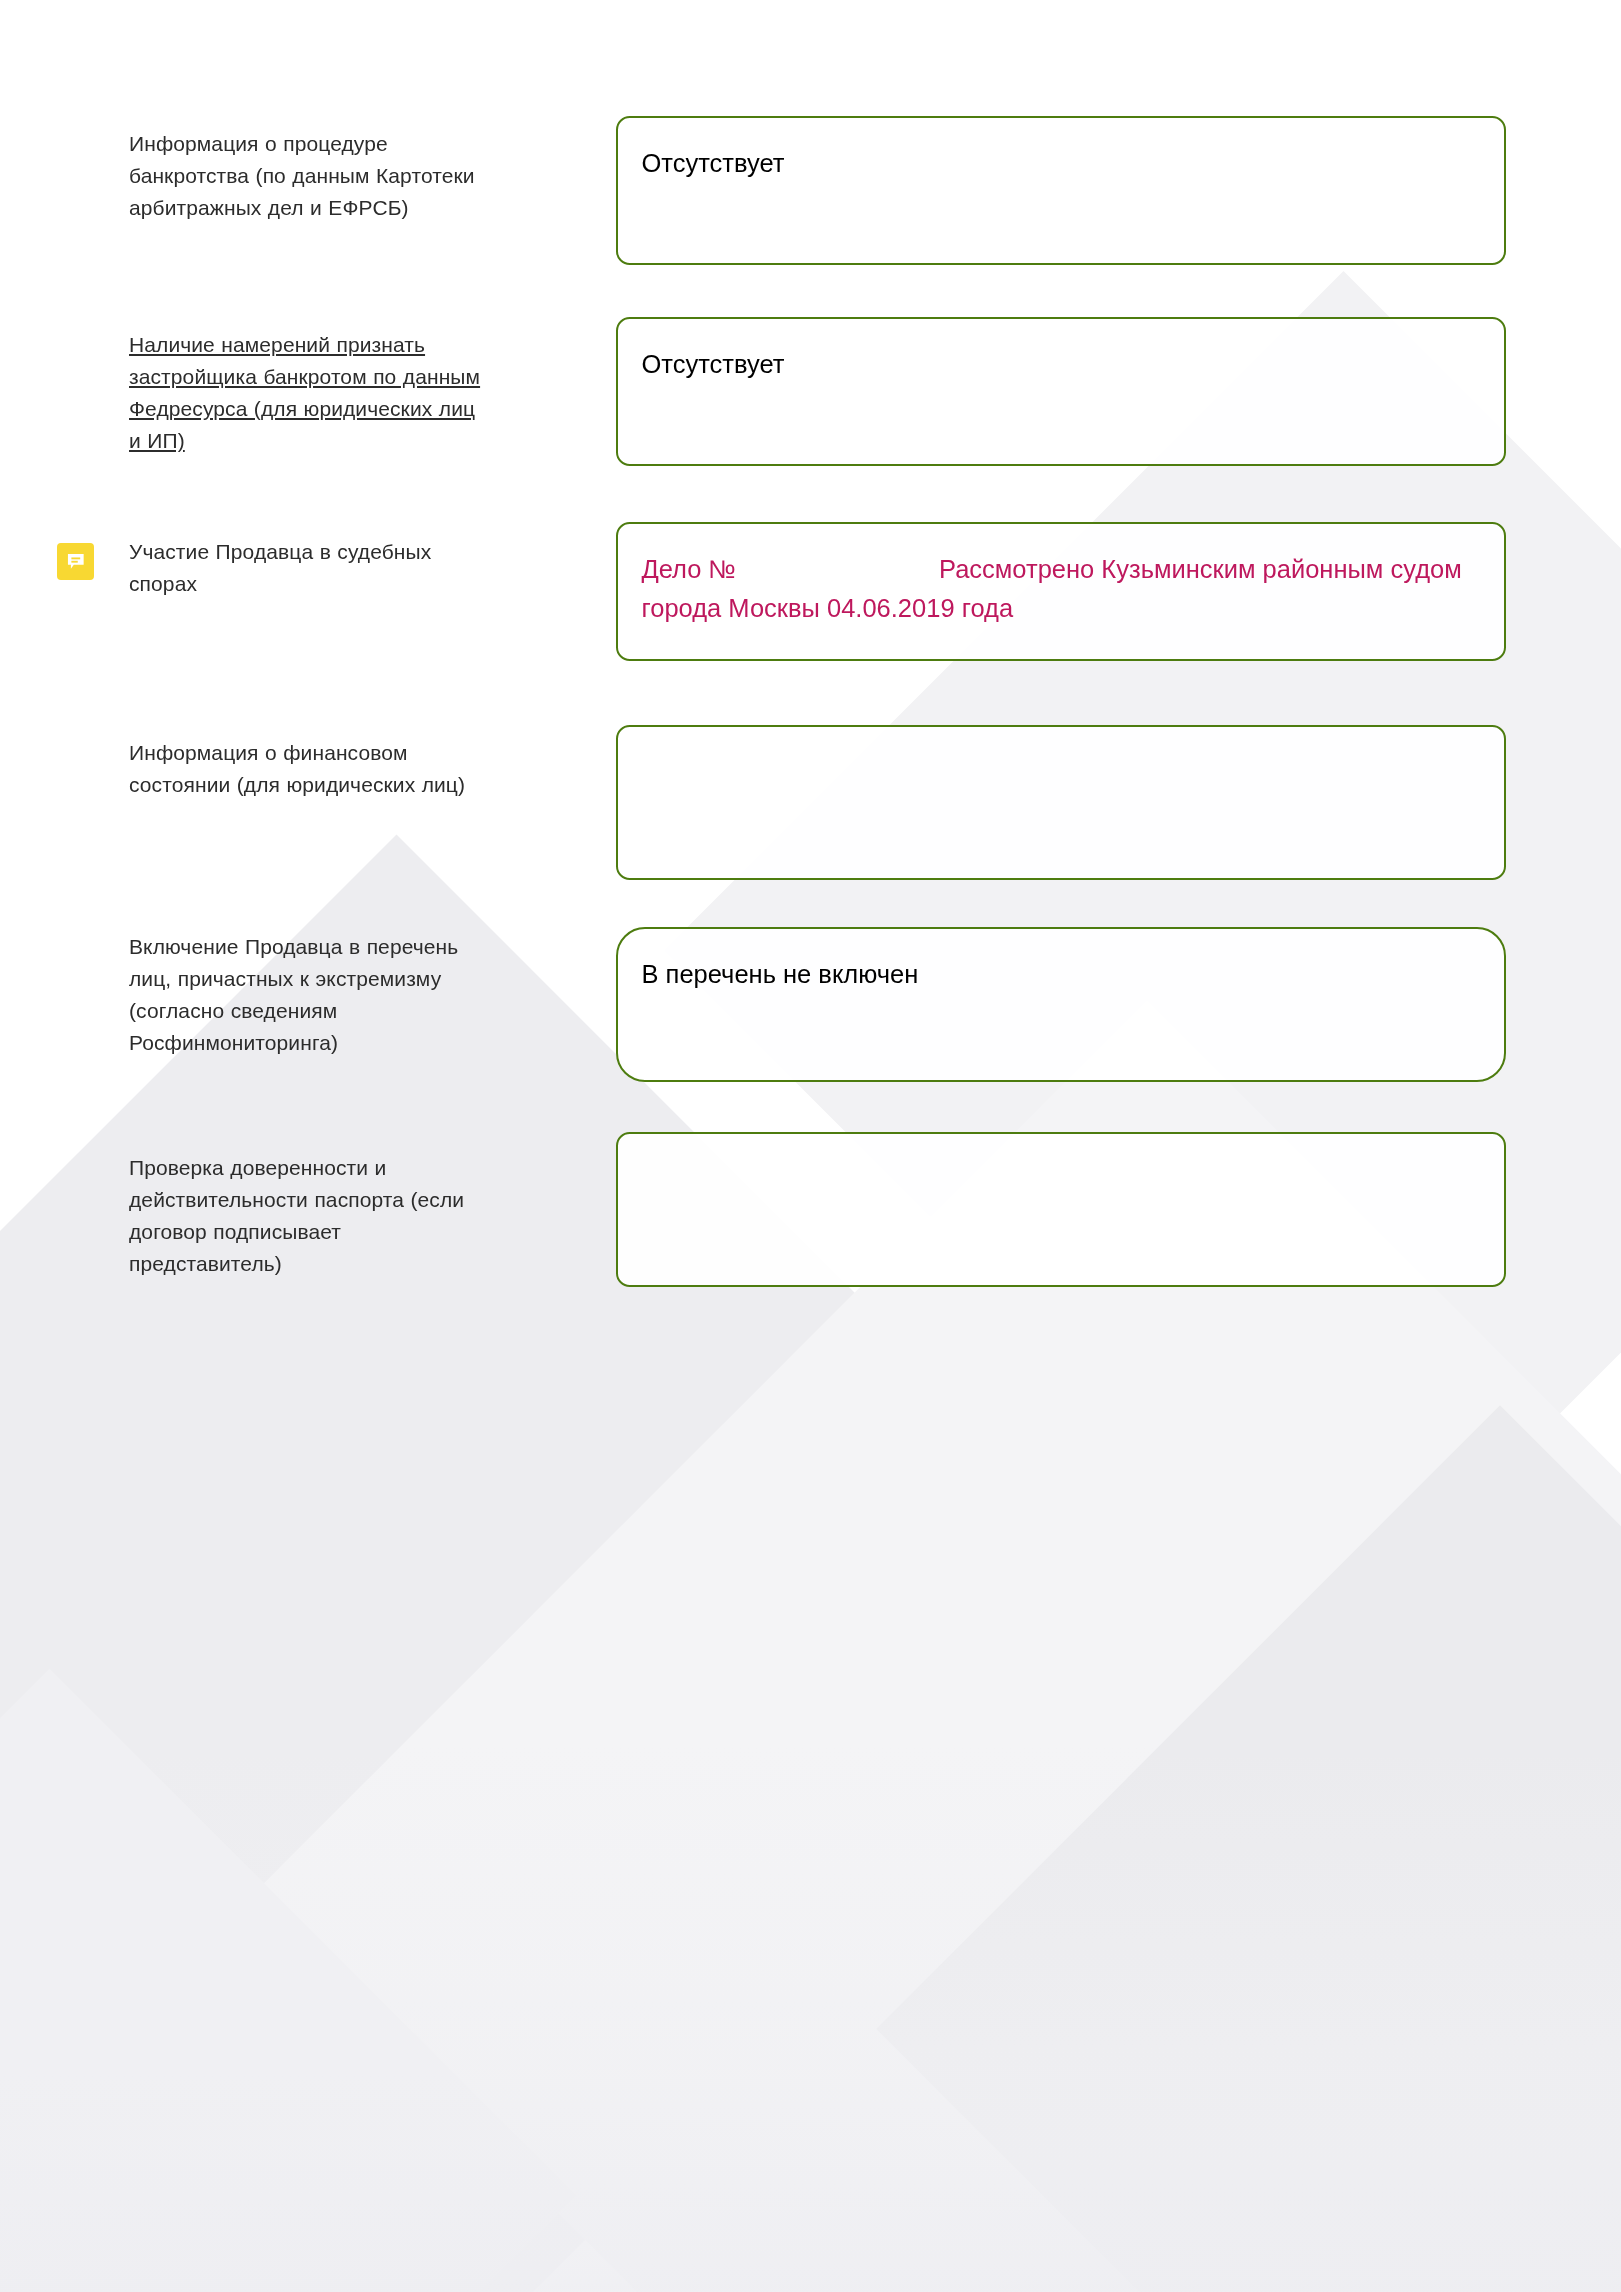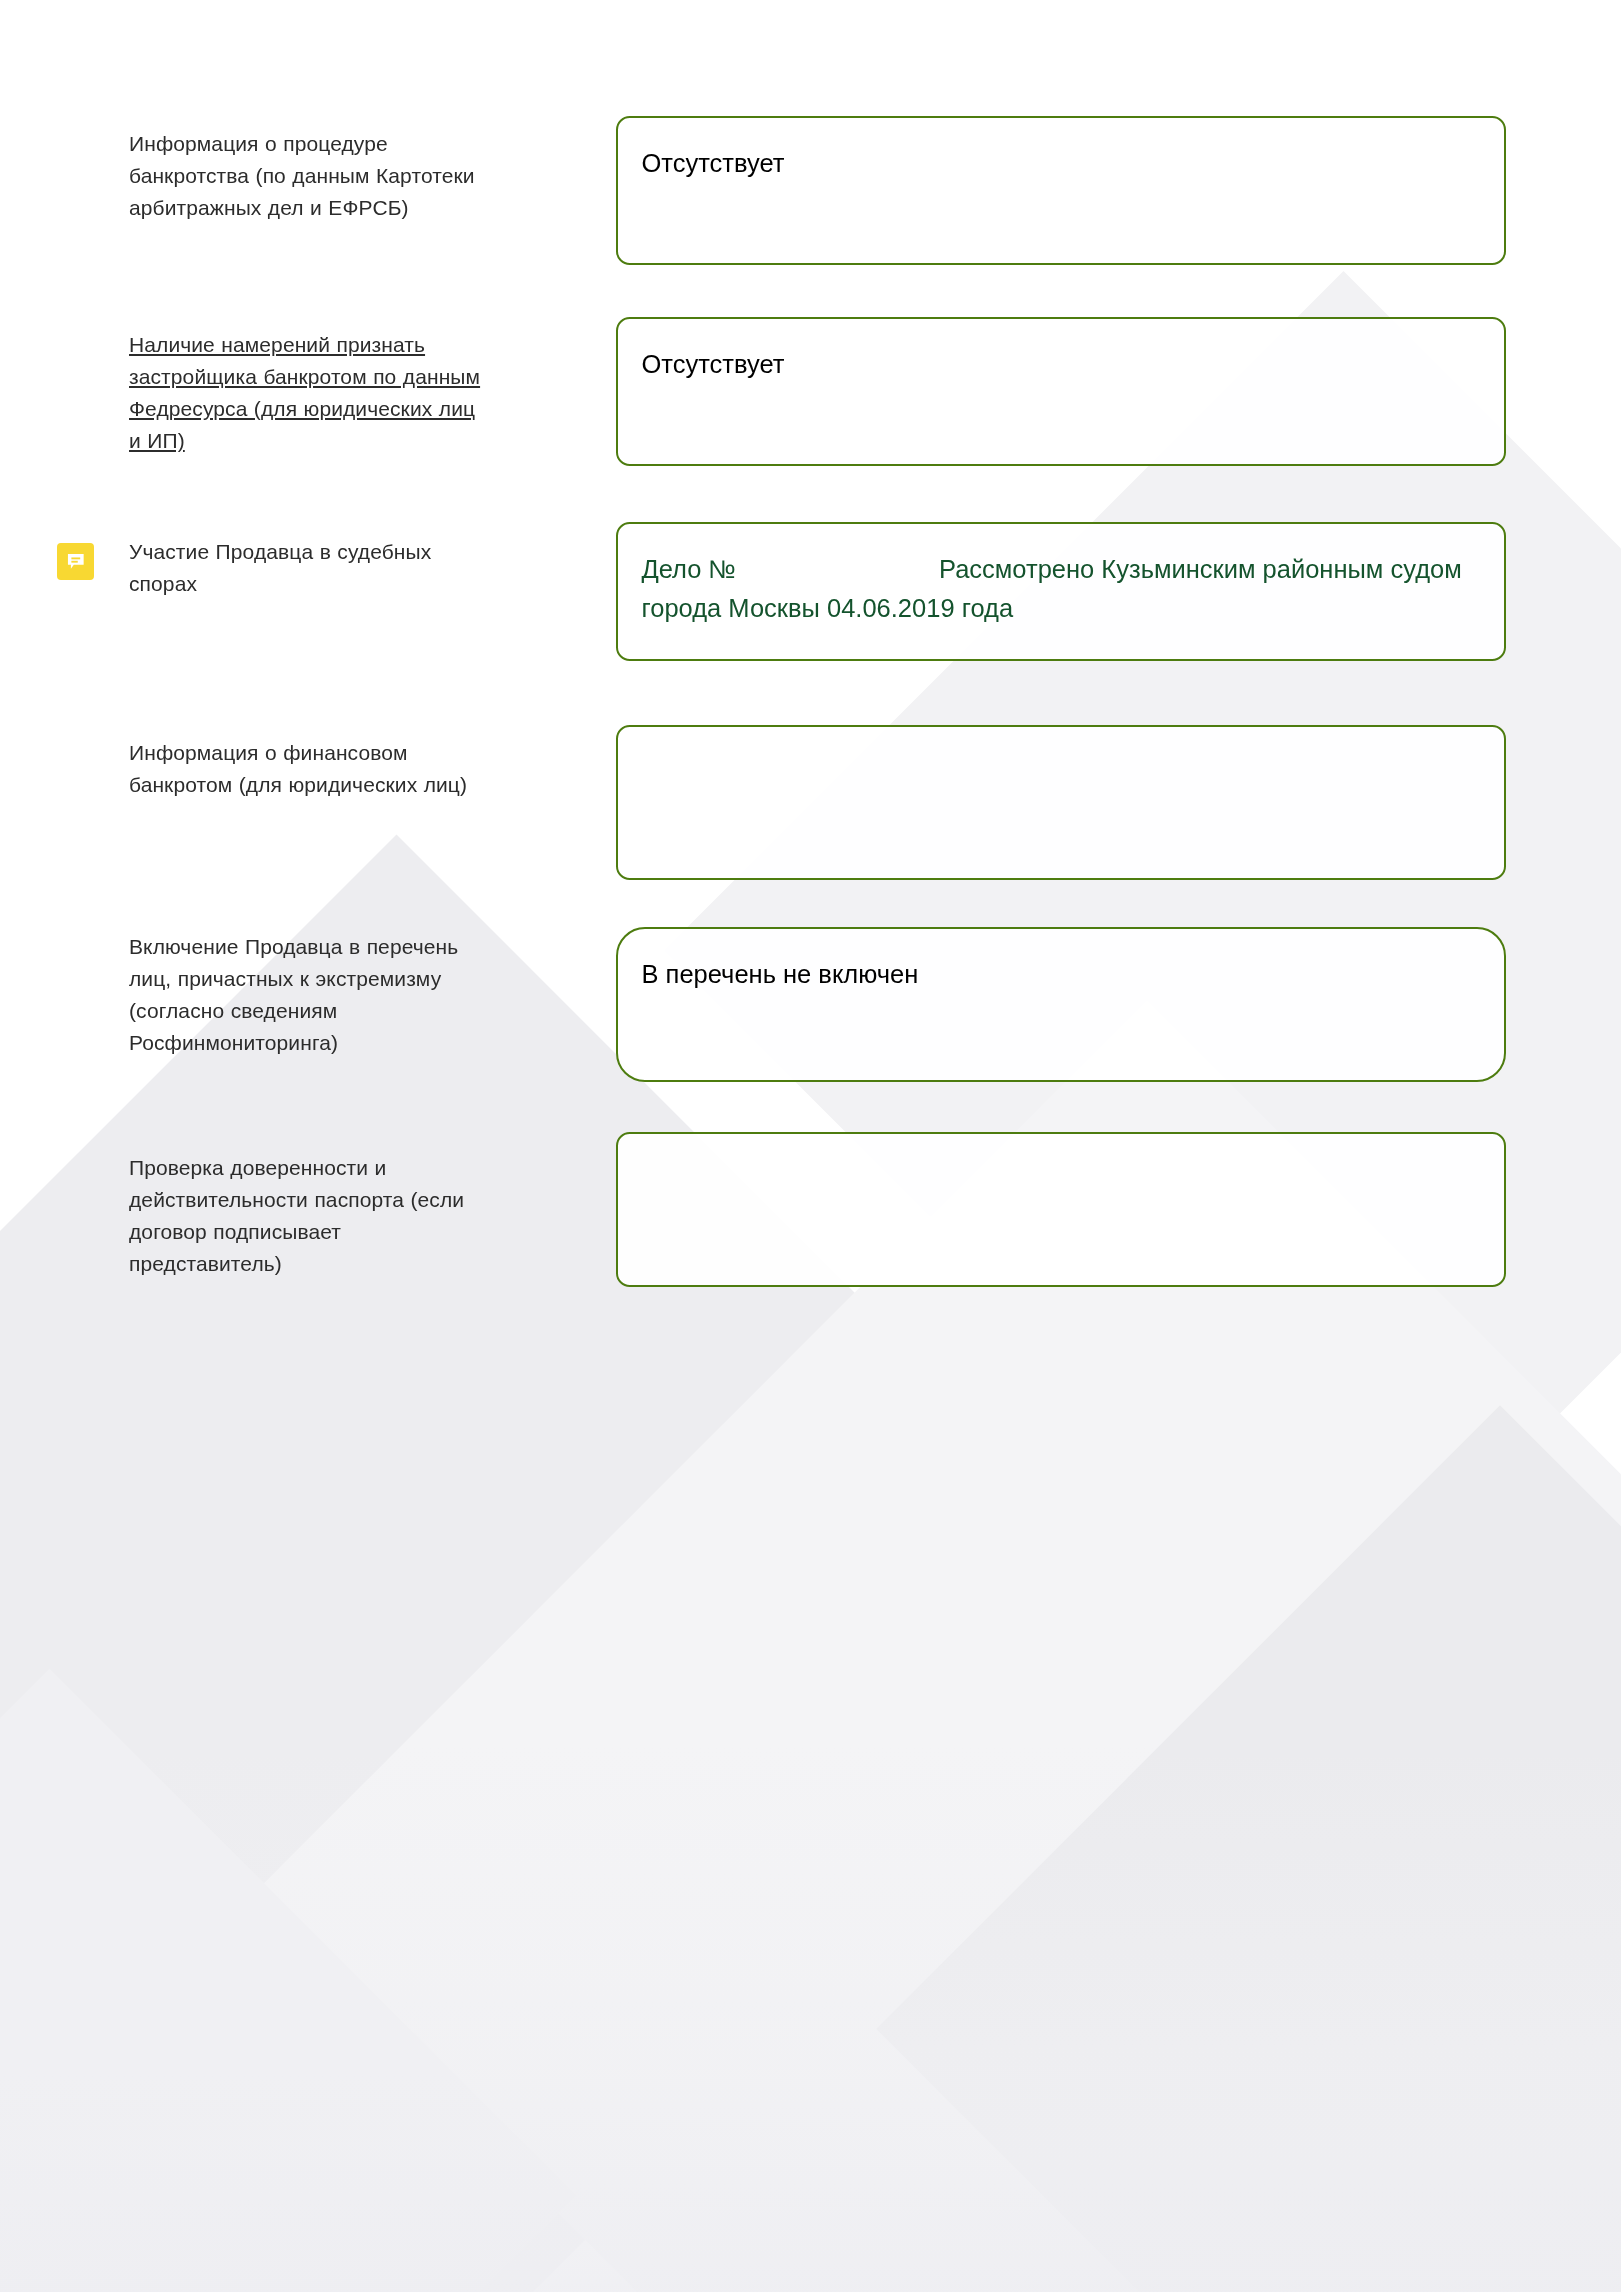--- a/index.html
+++ b/index.html
@@ -112,21 +112,21 @@
     font-size: 25.5px;
     line-height: 39px;
     color: #000000;
     white-space: pre-wrap;
   }
 
   .case-line {
     display: block;
     font-size: 25.5px;
     line-height: 39px;
-    color: #14532d;
+    color: #be185d;
   }
   .case-redacted {
     display: inline-block;
     width: 196px;
   }
 </style>
 </head>
 <body>
 
 <div class="bg-layer">
@@ -160,21 +160,21 @@
         </svg>
       </span>
     </div>
     <div class="row-label" style="top:13.7px;">Участие Продавца в судебных спорах</div>
     <div class="row-value" style="top:0px; height:139px; white-space:normal;">
       <span class="case-line"><span>Дело № </span><span class="case-redacted"></span><span>Рассмотрено Кузьминским районным судом города Москвы 04.06.2019 года</span></span>
     </div>
   </div>
 
   <div class="row" style="top:725px;">
-    <div class="row-label" style="top:11.8px;">Информация о финансовом банкротом (для юридических лиц)</div>
+    <div class="row-label" style="top:11.8px;">Информация о финансовом состоянии (для юридических лиц)</div>
     <div class="row-value" style="top:0px; height:155px;"></div>
   </div>
 
   <div class="row" style="top:927px;">
     <div class="row-label" style="top:4px;">Включение Продавца в перечень лиц, причастных к экстремизму (согласно сведениям Росфинмониторинга)</div>
     <div class="row-value" style="top:0px; height:155px;border-radius:29px;">В перечень не включен</div>
   </div>
 
   <div class="row" style="top:1132px;">
     <div class="row-label" style="top:19.6px;">Проверка доверенности и действительности паспорта (если договор подписывает представитель)</div>

